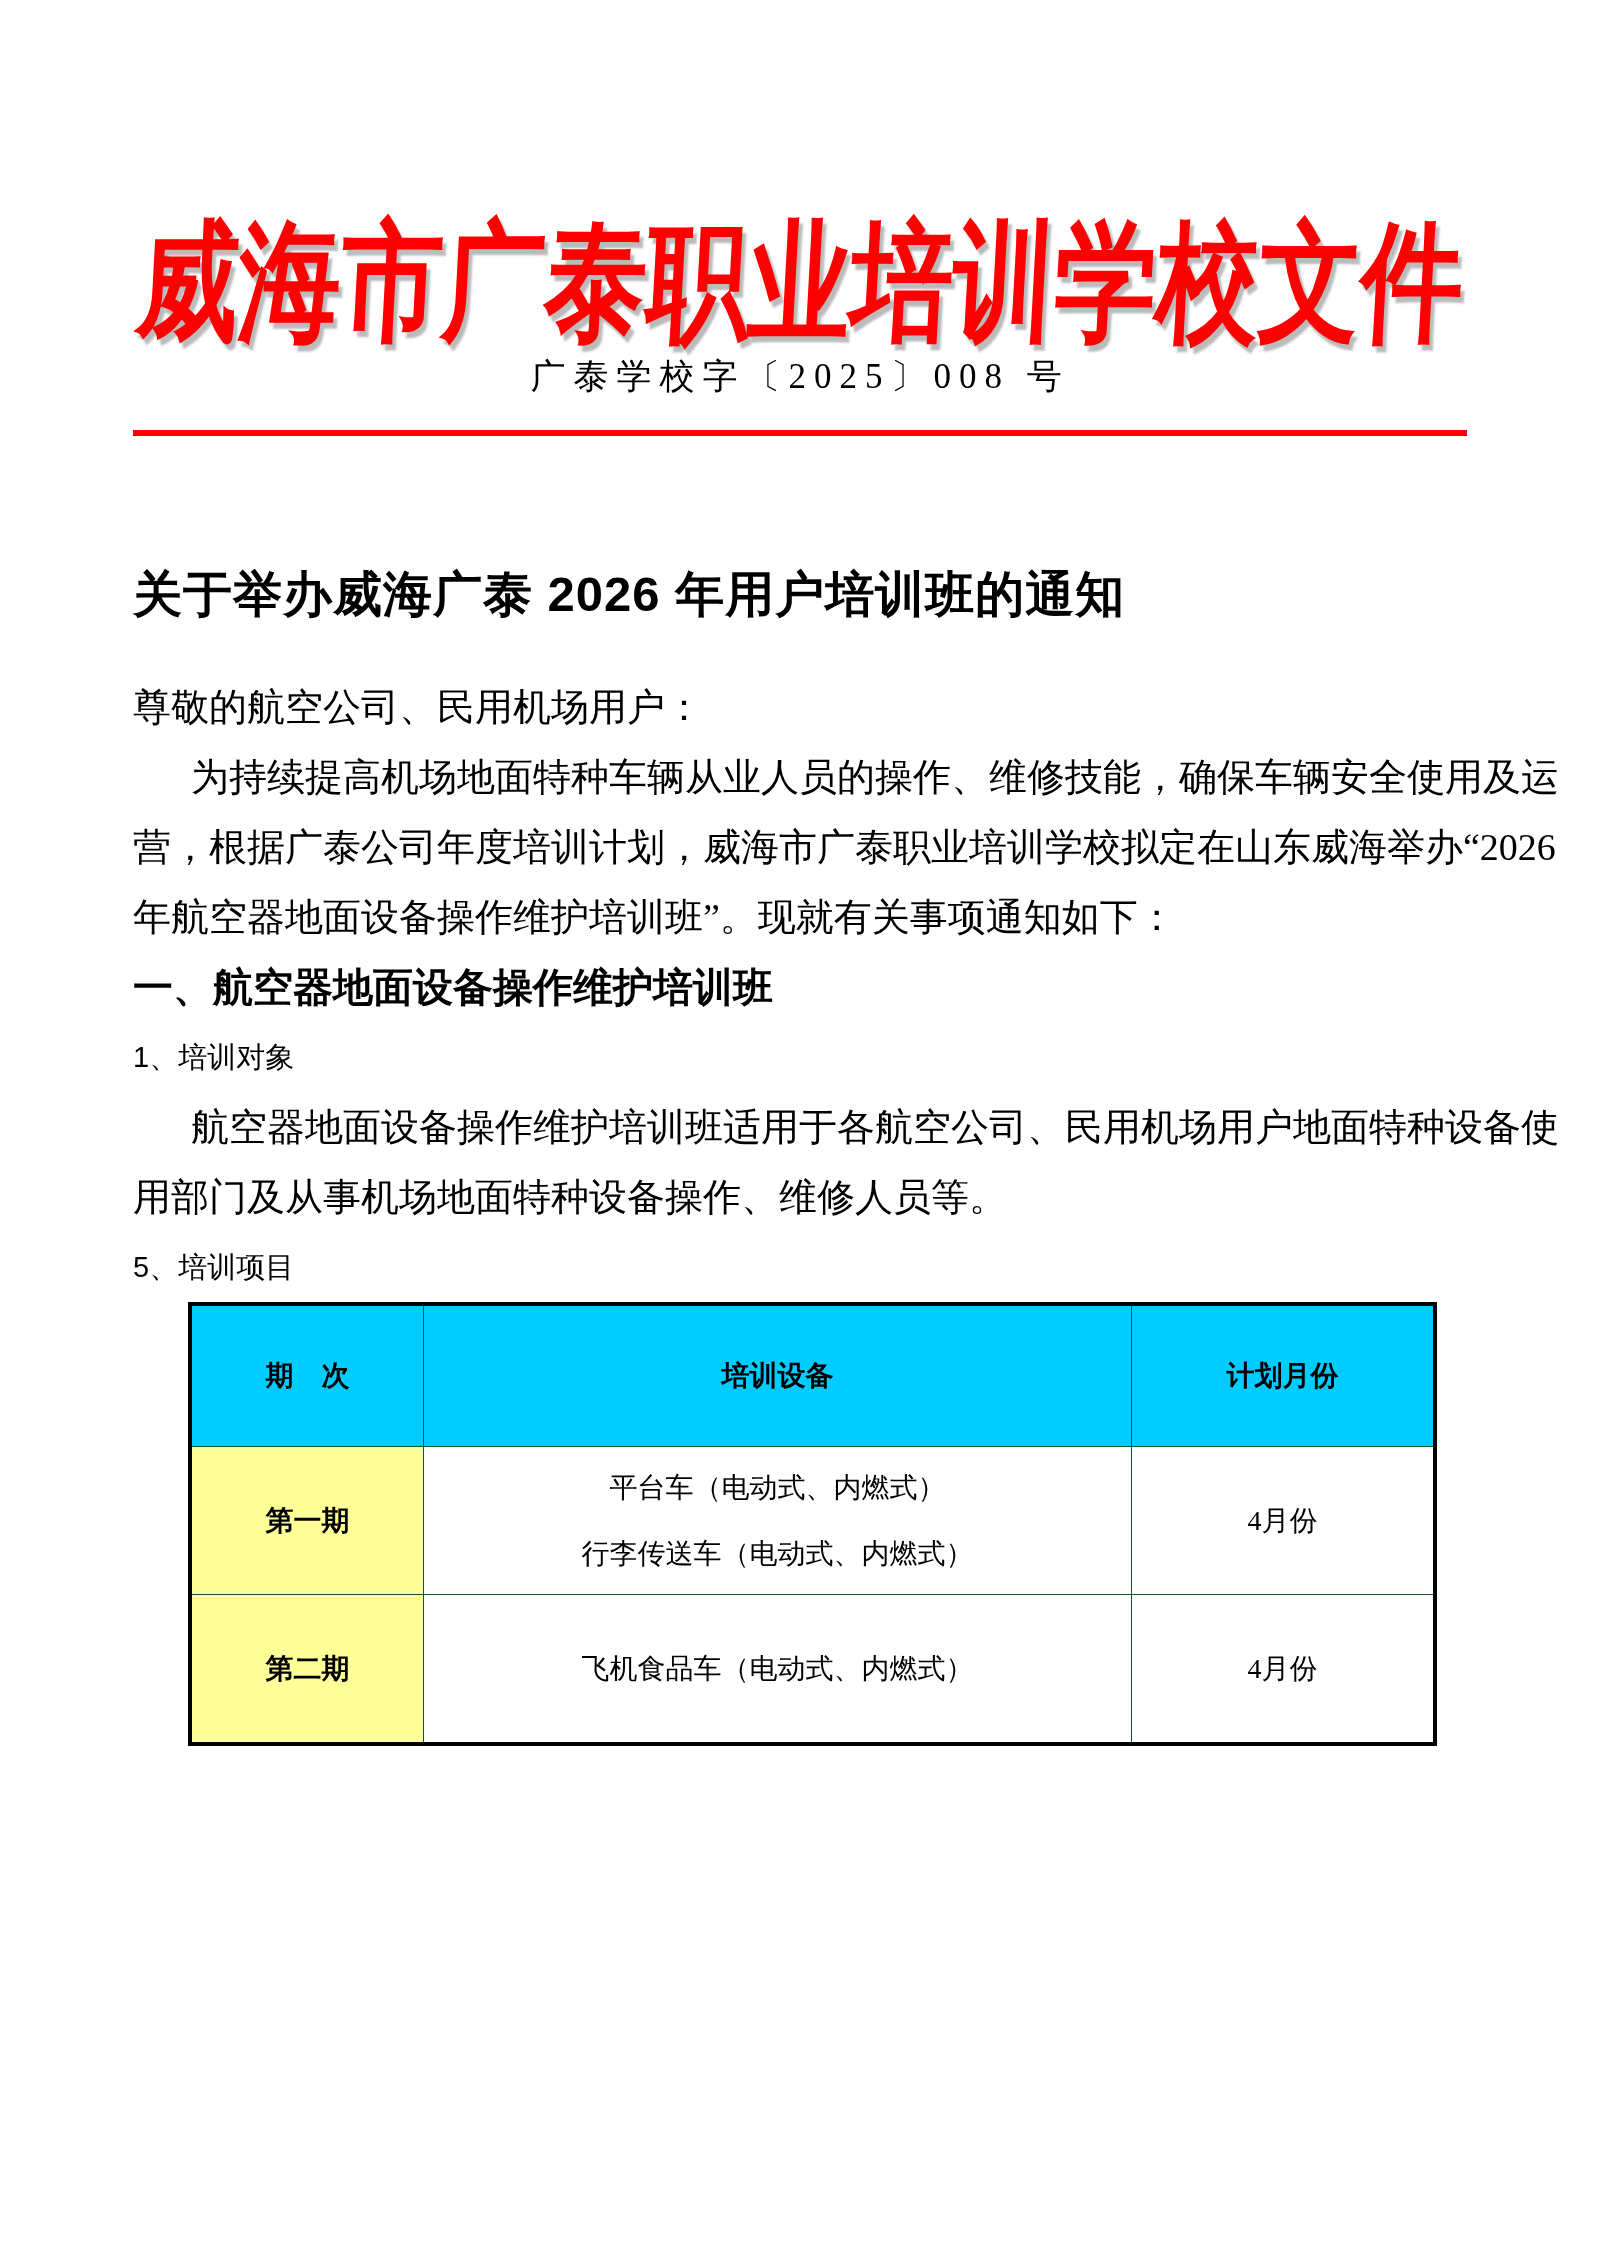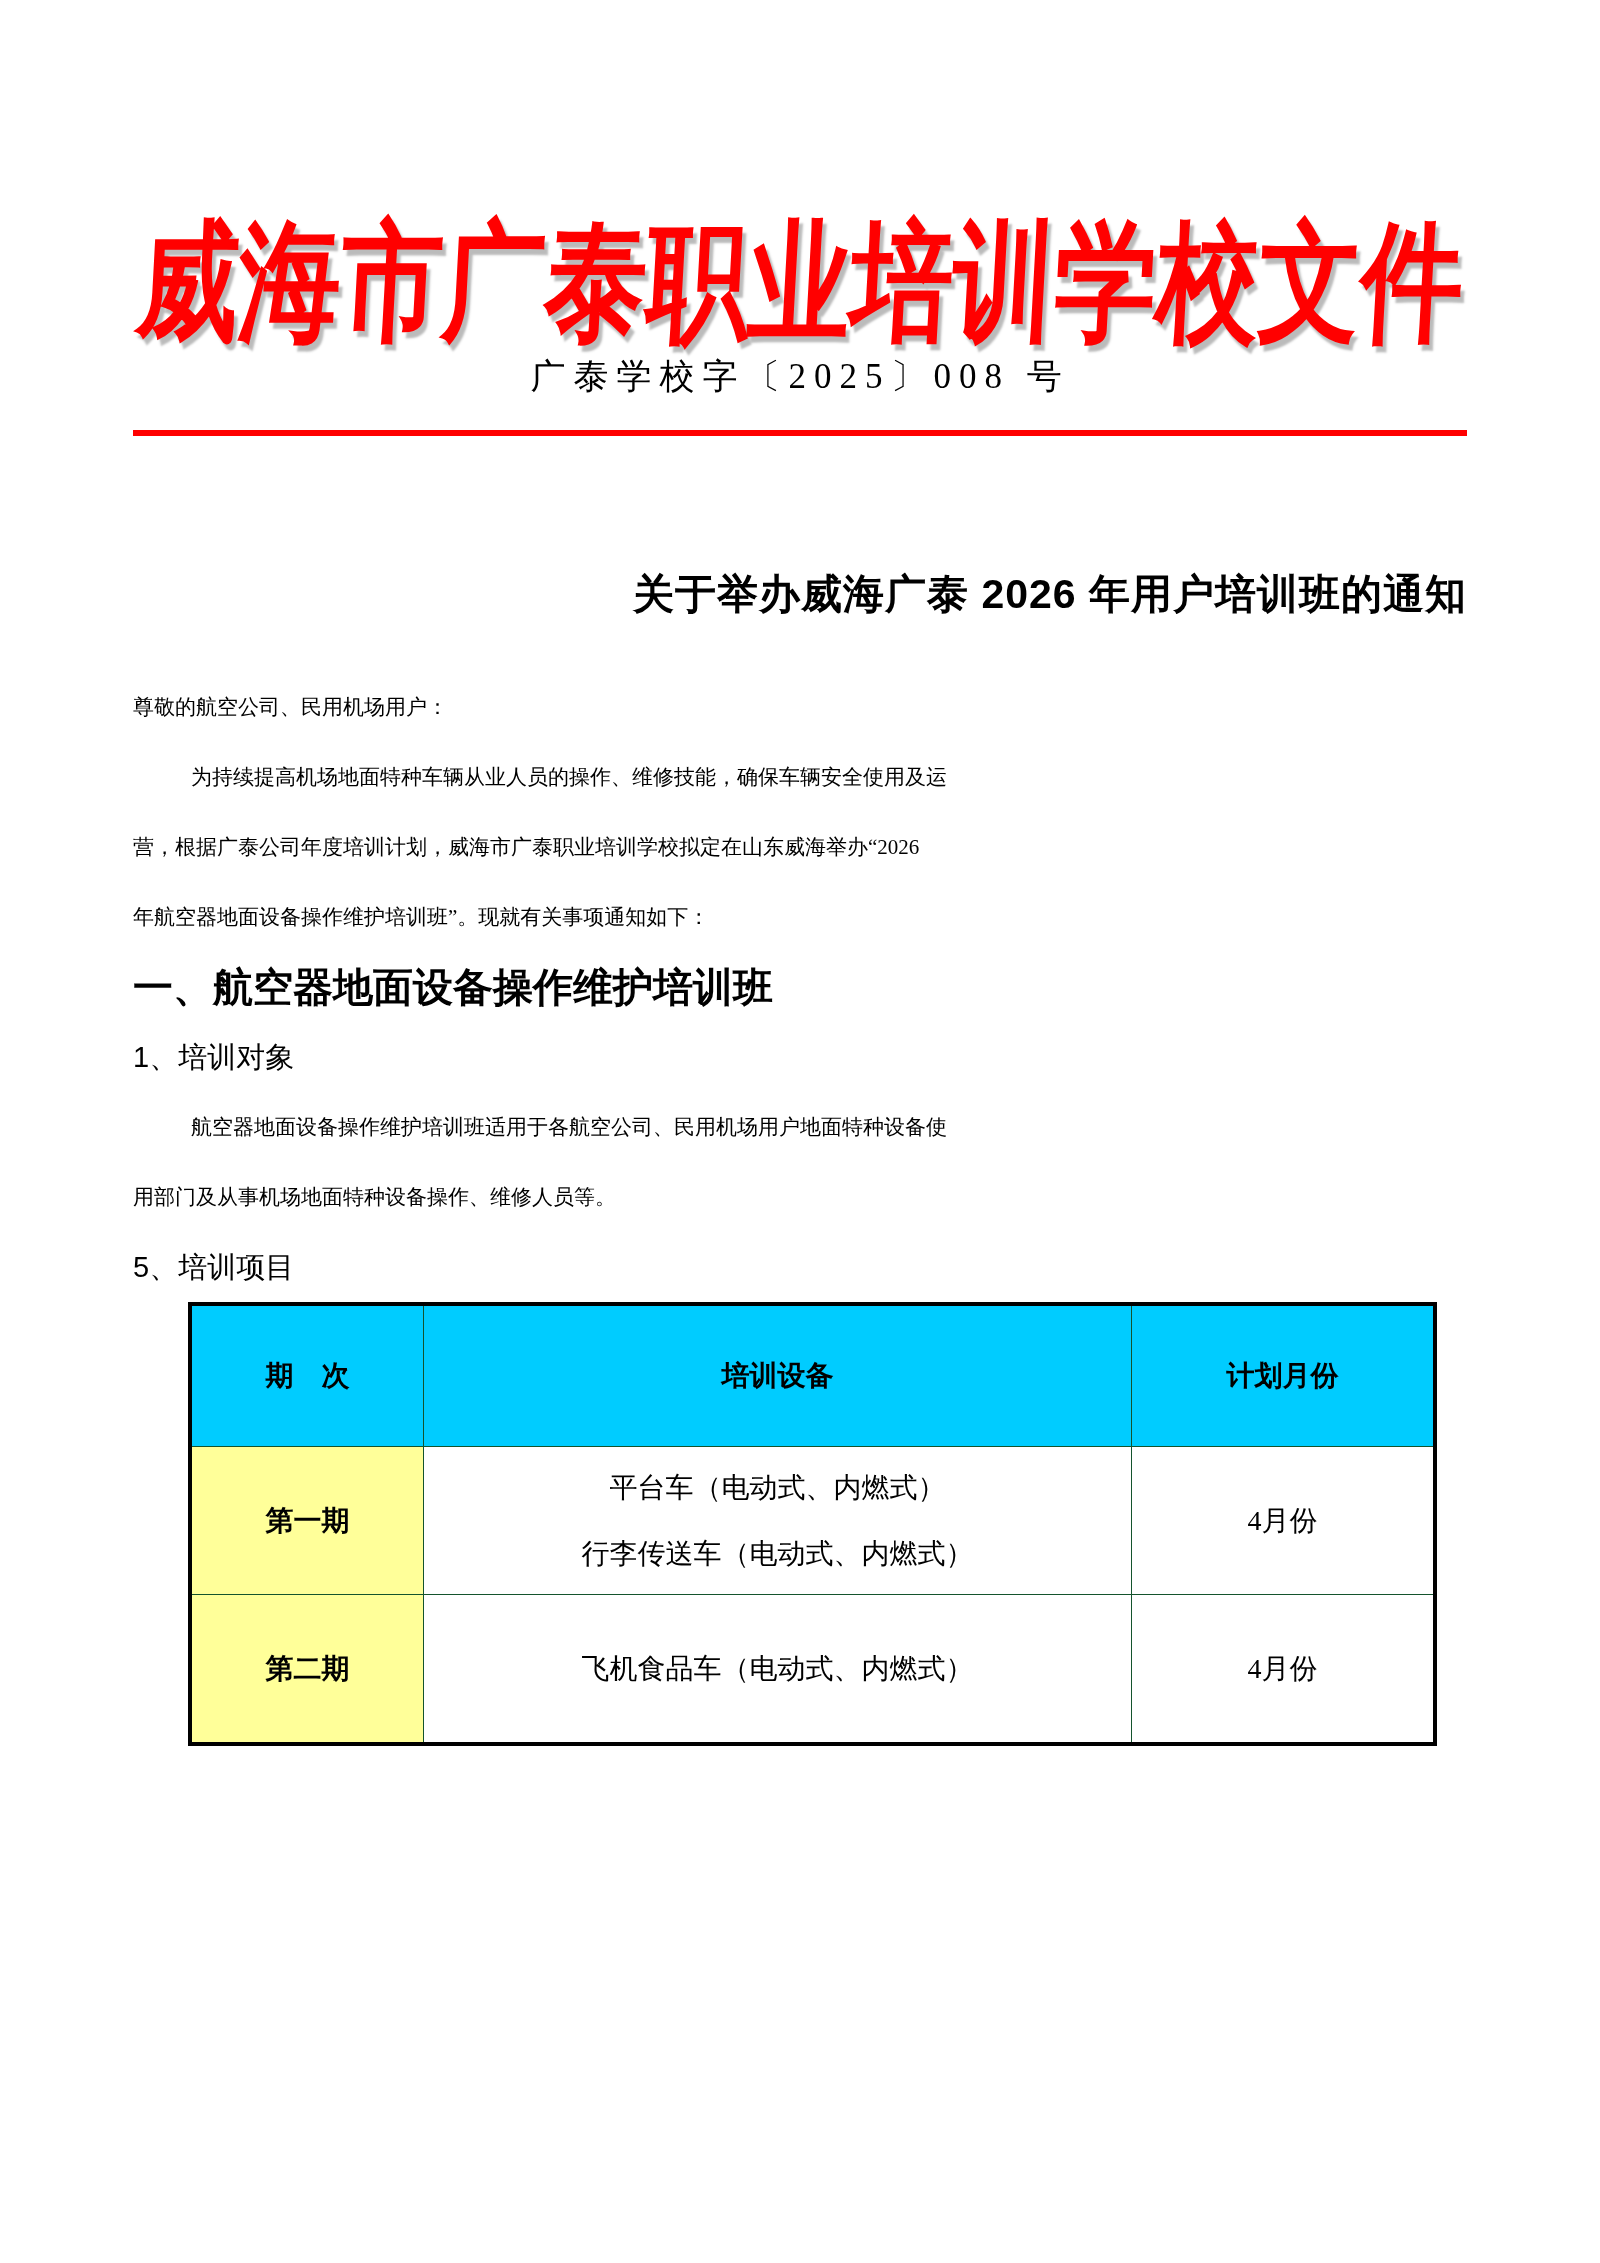--- a/index.html
+++ b/index.html
@@ -46,39 +46,39 @@
   }
   
   .red-rule {
     margin-top: 28px;
     height: 6px;
     background: #FF0000;
   }
   
   .notice-title {
     margin-top: 132px;
-    text-align: right;
+    text-align: left;
     font-family: "Liberation Sans", "DejaVu Sans", sans-serif;
     font-weight: bold;
-    font-size: 41px;
+    font-size: 49px;
     line-height: 52px;
     letter-spacing: 1px;
   }
   .notice-subtitle {
     margin-top: 14px;
     text-align: center;
     font-size: 25px;
     line-height: 36px;
   }
   
   .body-block {
     margin-top: 52px;
   }
   .bodyline {
-    font-size: 21px;
+    font-size: 38px;
     line-height: 70px;
     white-space: nowrap;
   }
   .indent {
     text-indent: 58px;
   }
   .h-level1 {
     font-family: "Liberation Sans", "DejaVu Sans", sans-serif;
     font-weight: bold;
     font-size: 40px;

